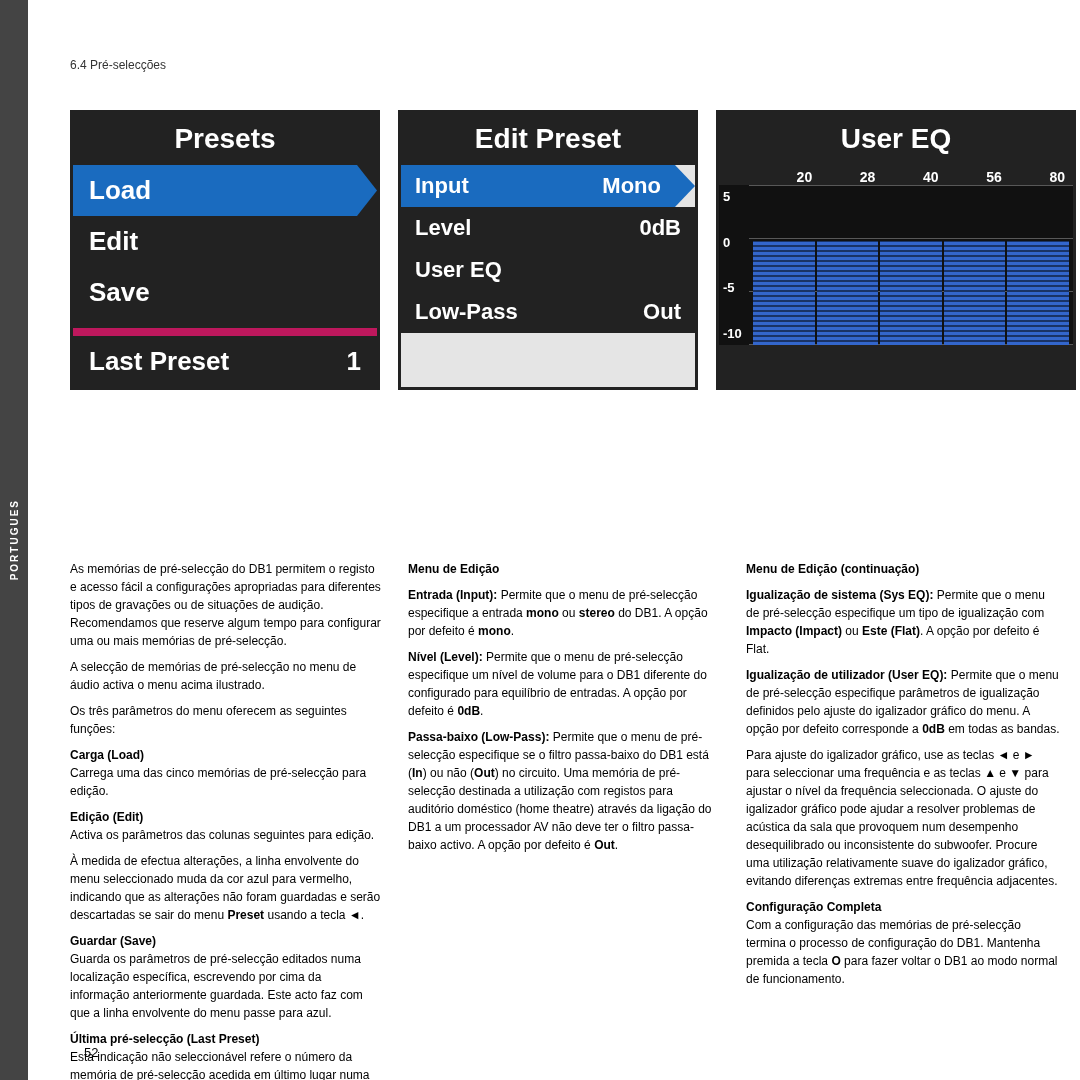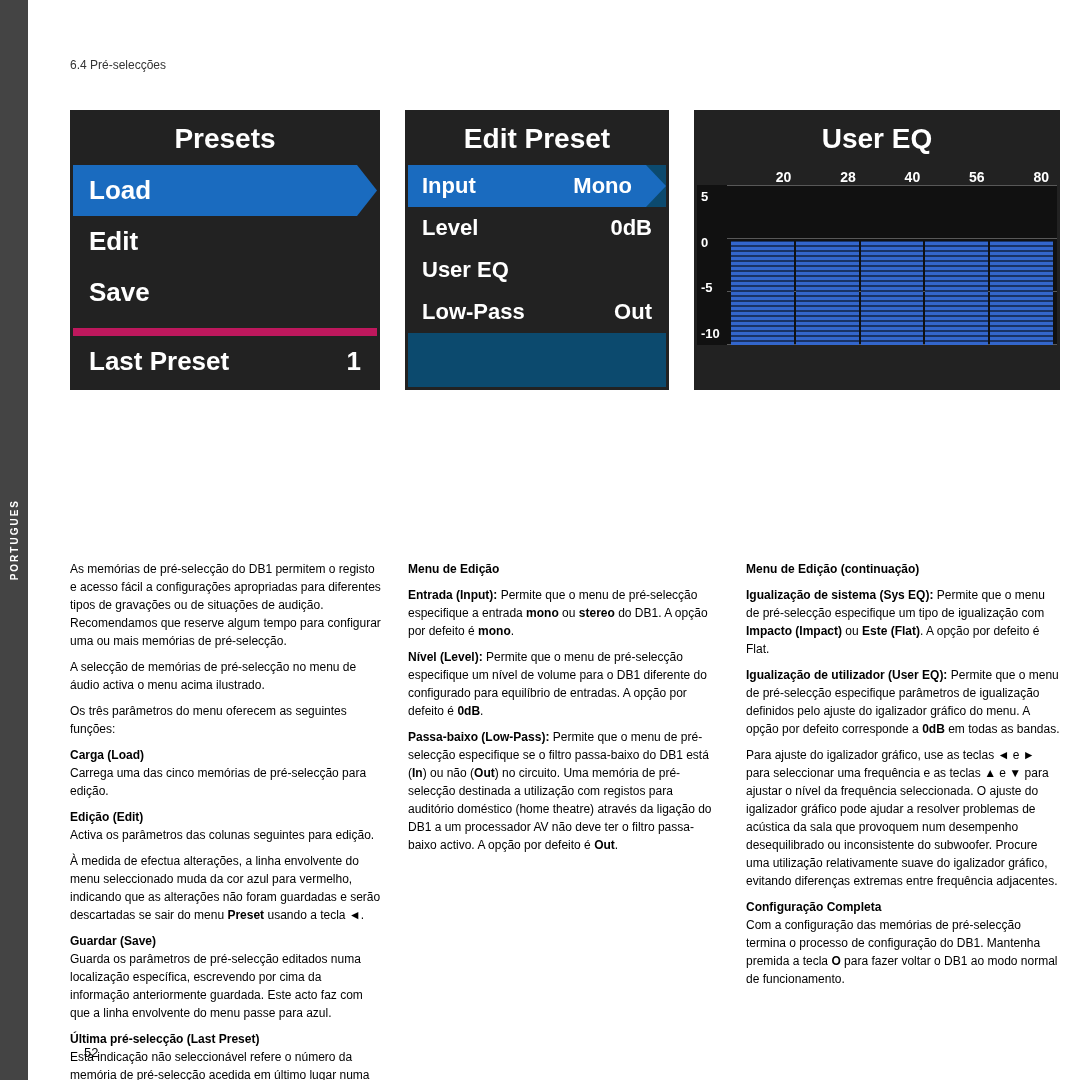--- a/index.html
+++ b/index.html
@@ -48,23 +48,23 @@
       left: 42px;
       font-size: 12px;
       color: #333;
     }
 
     
     .panels-row {
       position: absolute;
       top: 110px;
       left: 42px;
-      right: 20px;
-      display: flex;
-      gap: 25px;
+      right: 4px;
+      display: flex;
+      gap: 18px;
     }
 
     
     .presets-panel {
       width: 310px;
       flex-shrink: 0;
       background: #222;
       border: 3px solid #222;
     }
     .presets-title {
@@ -96,23 +96,23 @@
       display: flex;
       justify-content: space-between;
       align-items: center;
       margin-top: 10px;
       border-top: 8px solid #be185d;
       padding-top: 10px;
     }
 
     
     .edit-panel {
-      width: 264px;
+      width: 300px;
       flex-shrink: 0;
-      background: #0c4a6e;
+      background: #e5e5e5;
       border: 3px solid #222;
     }
     .edit-title {
       background: #222;
       color: #fff;
       text-align: center;
       font-size: 28px;
       font-weight: bold;
       padding: 10px 0;
     }

